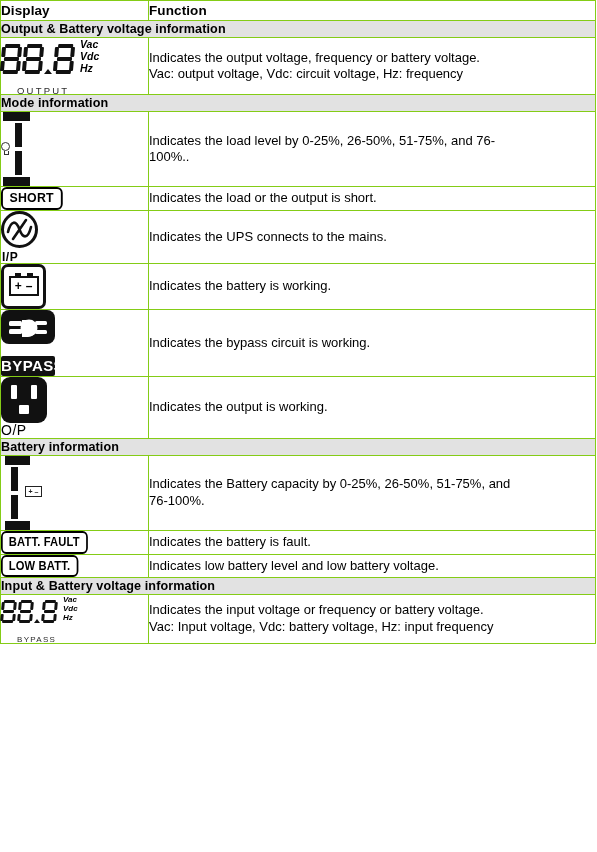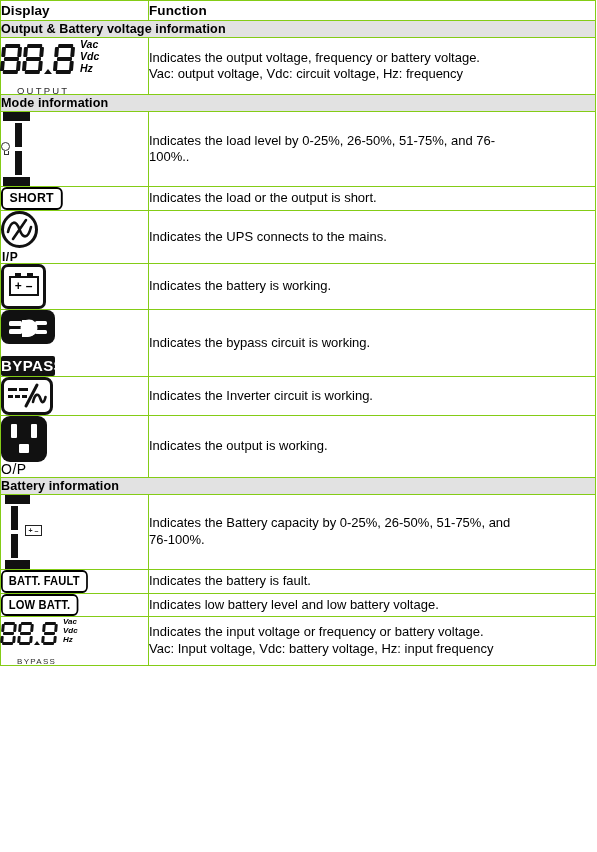--- a/index.html
+++ b/index.html
@@ -451,38 +451,20 @@
           </div>
           <div class="bypass-lbl">BYPASS</div>
         </div>
       </td>
       <td class="func-cell">
         <span class="line">Indicates the bypass circuit is working.</span>
       </td>
     </tr>
     <tr>
       <td class="display-cell">
-        <div class="frame-icon inv-frame">
-          <svg width="44" height="28" viewBox="0 0 44 28">
-            <rect x="3" y="6" width="9" height="3" fill="#111"></rect>
-            <rect x="14" y="6" width="9" height="3" fill="#111"></rect>
-            <rect x="3" y="13" width="5" height="3" fill="#111"></rect>
-            <rect x="10" y="13" width="5" height="3" fill="#111"></rect>
-            <rect x="17" y="13" width="5" height="3" fill="#111"></rect>
-            <line x1="21" y1="24" x2="32" y2="3" stroke="#111" stroke-width="3" stroke-linecap="round"></line>
-            <path d="M28 20 C30 11, 33.5 11, 35.5 17 C37 21.5, 39 21.5, 40.5 15" fill="none" stroke="#111" stroke-width="2.6" stroke-linecap="round"></path>
-          </svg>
-        </div>
-      </td>
-      <td class="func-cell">
-        <span class="line">Indicates the Inverter circuit is working.</span>
-      </td>
-    </tr>
-    <tr>
-      <td class="display-cell">
         <div>
           <div class="socket-tile">
             <span class="slot l"></span>
             <span class="slot r"></span>
             <span class="slot b"></span>
           </div>
           <div class="socket-lbl">O/P</div>
         </div>
       </td>
       <td class="func-cell">
@@ -521,20 +503,23 @@
     </tr>
     <tr>
       <td class="display-cell">
         <span class="badge">LOW BATT.</span>
       </td>
       <td class="func-cell">
         <span class="line">Indicates low battery level and low battery voltage.</span>
       </td>
     </tr>
 
+    <tr>
+      <td class="section-cell" colspan="2">Input &amp; Battery voltage information</td>
+    </tr>
     <tr>
       <td class="display-cell">
         <div class="lcd">
           <div class="digits">
             <div class="seg-digit sm">
               <div class="seg h top"></div>
                 <div class="seg v tl"></div>
                 <div class="seg v tr"></div>
               <div class="seg h mid"></div>
                 <div class="seg v bl"></div>

